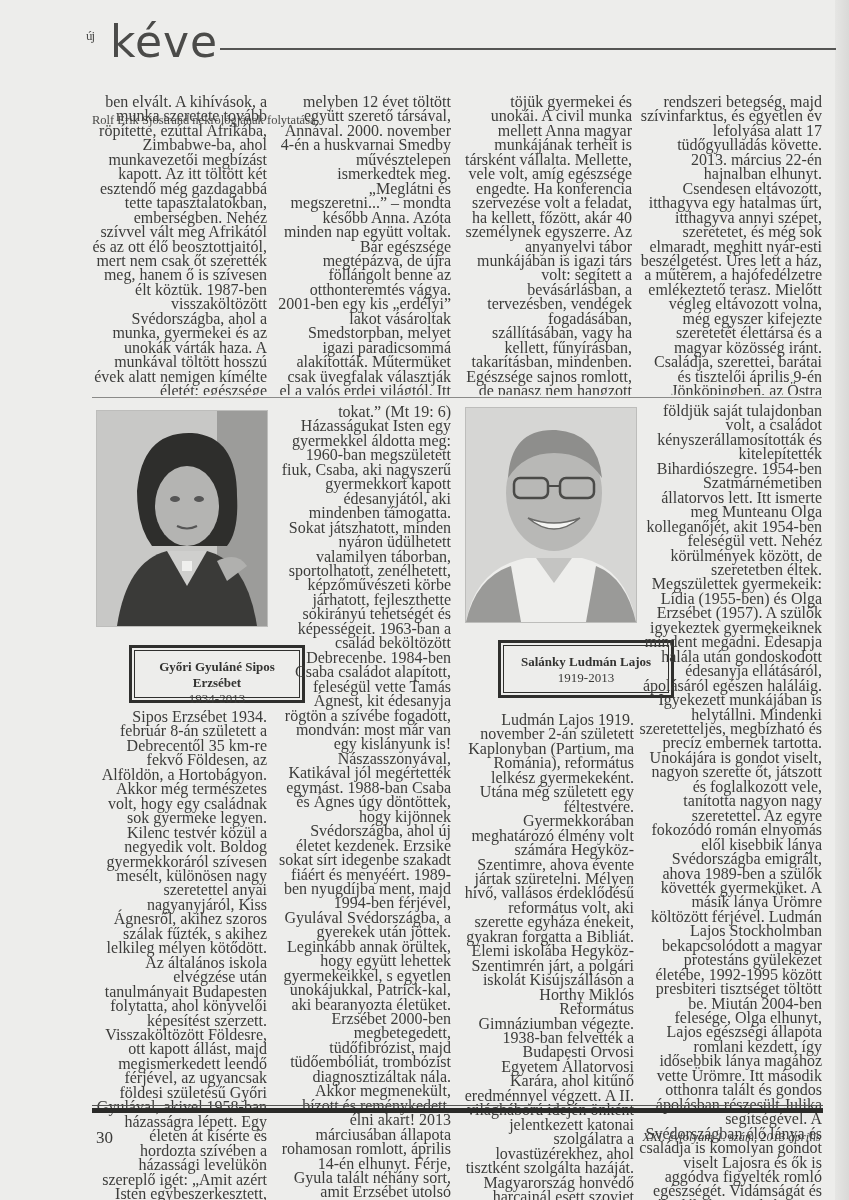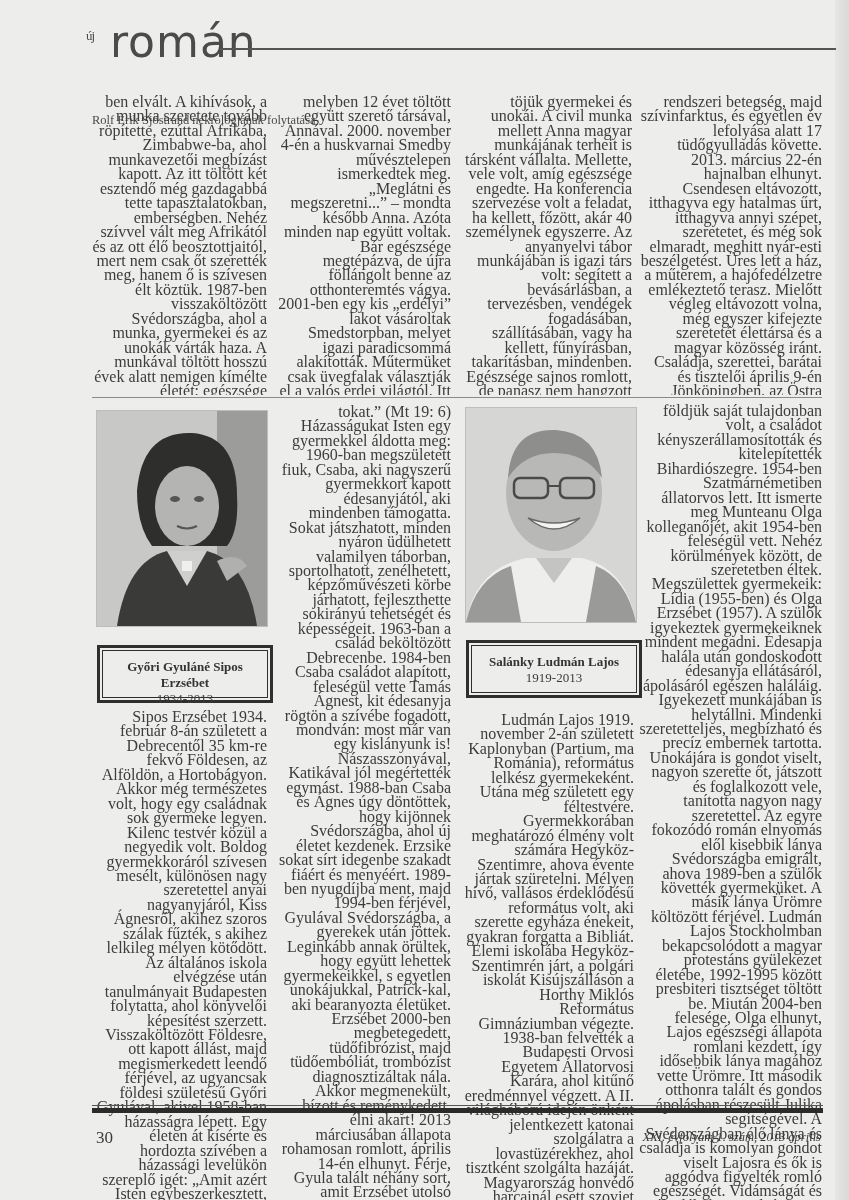--- a/index.html
+++ b/index.html
@@ -33,21 +33,21 @@
     #c4 { left: 639px; width: 183px; }
 
     .hrule { position: absolute; left: 92px; width: 730px; height: 1px; background: #8a8a88; }
 
     
     .photo { position: absolute; border: 1px solid #bdbdbb; overflow: hidden; }
     #photo1 { left: 96px; top: 410px; width: 170px; height: 215px; background: #b9b9b7; }
     #photo2 { left: 465px; top: 407px; width: 170px; height: 214px; background: #cfcfcd; }
 
     .namebox {
-      position: absolute; border: 3px solid #2f2f2d; padding: 2px; background: transparent;
+      position: absolute; border: 3px solid #2f2f2d; padding: 2px; background: transparent; margin-left: 32px;
     }
     .namebox .inner { border: 1px solid #2f2f2d; text-align: center; padding: 8px 2px 6px; height: 100%; box-sizing: border-box; }
     .namebox .nm { font-weight: bold; font-size: 13px; color: #333331; }
     .namebox .yr { font-size: 13px; color: #3a3a38; }
     #box1 { left: 97px; top: 645px; width: 166px; height: 48px; }
     #box2 { left: 466px; top: 640px; width: 166px; height: 48px; }
 
     .bot-col { overflow: hidden; }
     #b1 { left: 96px; top: 710px; width: 171px; }
     #b2 { left: 277px; top: 405px; width: 174px; }
@@ -61,21 +61,21 @@
     .page-num { position: absolute; left: 96px; top: 1128px; font-size: 17px; color: #3a3a38; }
     .issue { position: absolute; right: 28px; top: 1130px; font-size: 12.5px; font-style: italic; color: #3a3a38; }
   </style>
 </head>
 <body>
 
 <div class="page-shade"></div>
 
 <div class="masthead">
   <span class="uj">új</span>
-  <span class="keve">román</span>
+  <span class="keve">kéve</span>
   <div class="rule"></div>
 </div>
 
 <div class="continuation">Rolf Erik Sjöstrand nekrológjának folytatása</div>
 
 <div class="col top-col" id="c1">
     <p>ben elvált. A kihívások, a munka szeretete tovább röpítette, ezúttal Afrikába, Zimbabwe-ba, ahol munkavezetői megbízást kapott. Az itt töltött két esztendő még gazdagabbá tette tapasztalatokban, emberségben. Nehéz szívvel vált meg Afrikától és az ott élő beosztottjaitól, mert nem csak őt szerették meg, hanem ő is szívesen élt köztük. 1987-ben visszaköltözött Svédországba, ahol a munka, gyermekei és az unokák várták haza. A munkával töltött hosszú évek alatt nemigen kímélte életét; egészsége megingott. Az iramon lassítani kellett, egy nyugodtabb életformát kellett megszoknia. Élete alkonyán Isten megajándékozta egy szép, meghitt kapcsolattal,</p>
   </div>
 <div class="col top-col" id="c2">
     <p>melyben 12 évet töltött együtt szerető társával, Annával. 2000. november 4-én a huskvarnai Smedby művésztelepen ismerkedtek meg. „Meglátni és megszeretni...” – mondta később Anna. Azóta minden nap együtt voltak. Bár egészsége megtépázva, de újra föllángolt benne az otthonteremtés vágya. 2001-ben egy kis „erdélyi” lakot vásároltak Smedstorpban, melyet igazi paradicsommá alakították. Műtermüket csak üvegfalak választják el a valós erdei világtól. Itt válthatták valóra álmaikat, hallgathattak zenét, miközben Anna festett, rajzolt. Életük minden mozzanata közössé vált. Boldogok voltak, valahányszor összesereglett a nagycsalád, mindket-</p>

